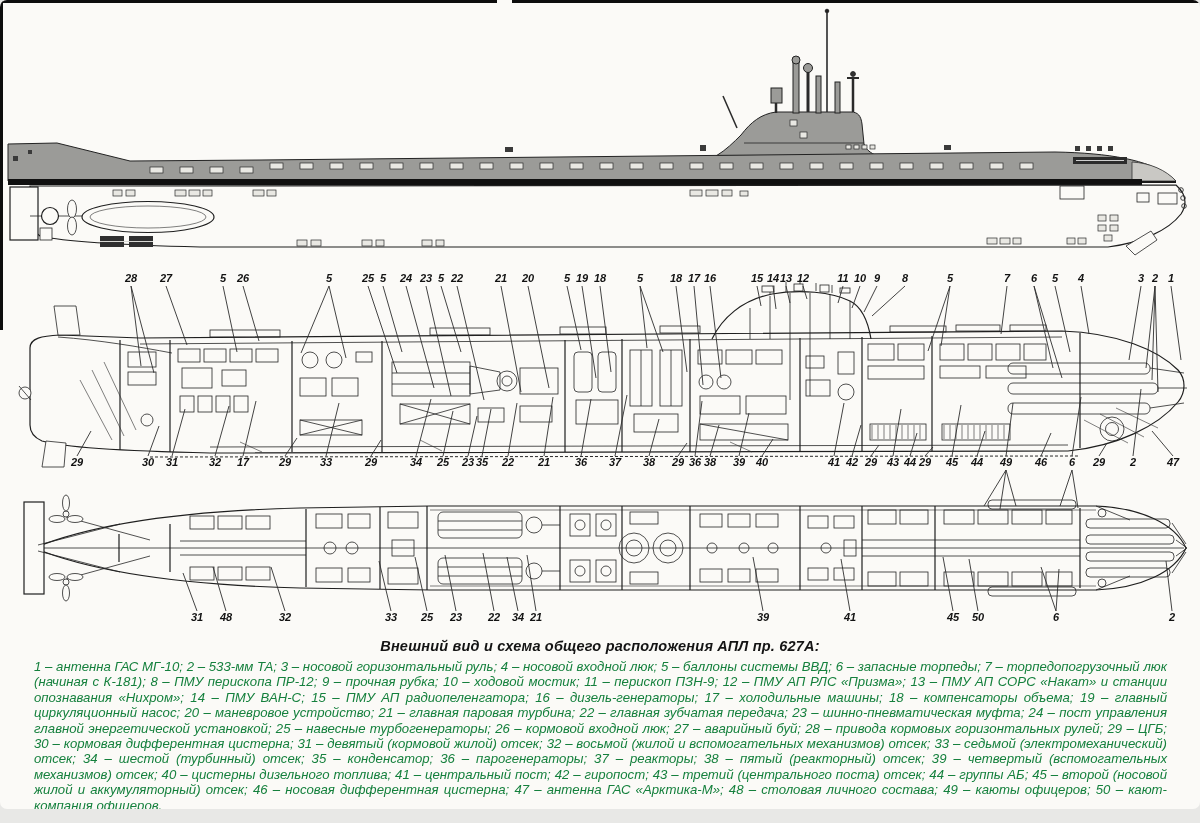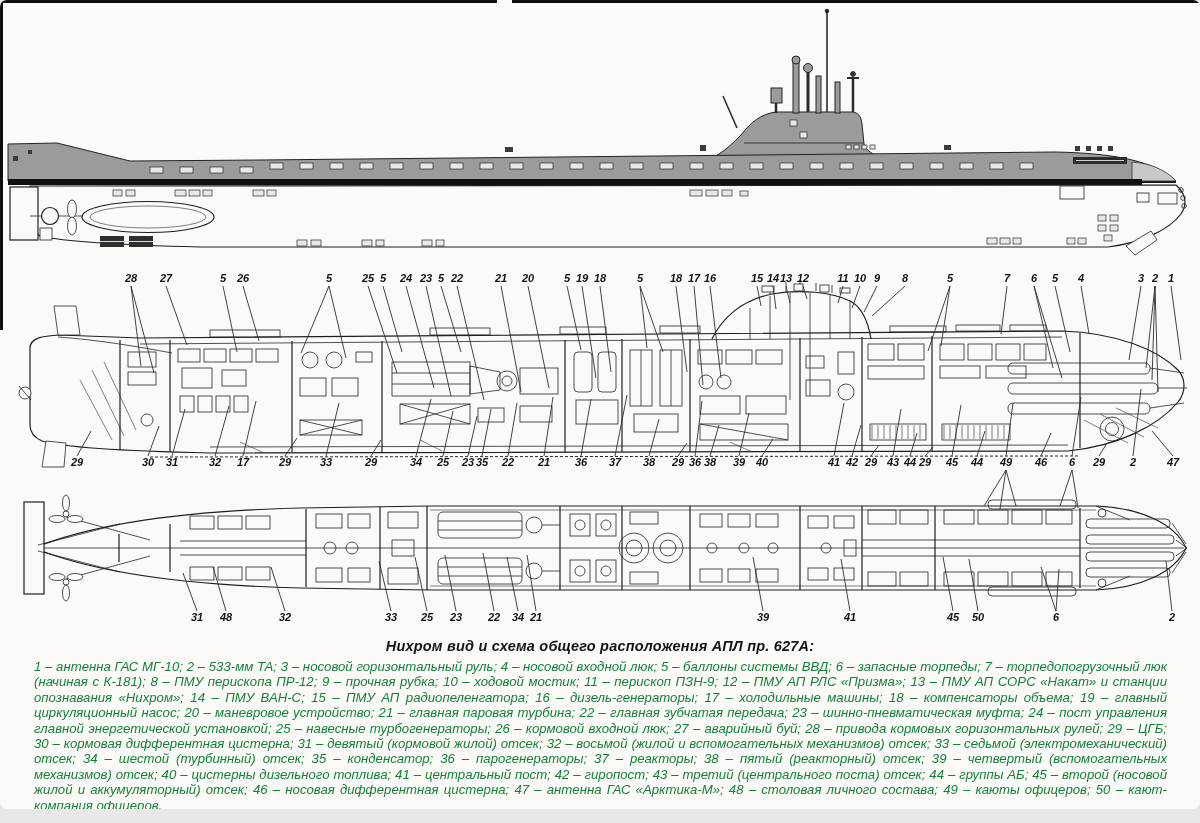--- a/index.html
+++ b/index.html
@@ -699,15 +699,15 @@
         <line x1="978" y1="611" x2="969" y2="559" class="leader"></line>
         <text x="978" y="621" class="callout">50</text>
         <line x1="1056" y1="611" x2="1041" y2="567" class="leader"></line>
         <line x1="1056" y1="611" x2="1059" y2="569" class="leader"></line>
         <text x="1056" y="621" class="callout">6</text>
         <line x1="1172" y1="611" x2="1166" y2="561" class="leader"></line>
         <text x="1172" y="621" class="callout">2</text>
       </g>
   </svg>
 
-  <div class="caption-title">Нихром вид и схема общего расположения АПЛ пр. 627А:</div>
+  <div class="caption-title">Внешний вид и схема общего расположения АПЛ пр. 627А:</div>
   <div class="legend" id="legend-text">1 – антенна ГАС МГ-10; 2 – 533-мм ТА; 3 – носовой горизонтальный руль; 4 – носовой входной люк; 5 – баллоны системы ВВД; 6 – запасные торпеды; 7 – торпедопогрузочный люк (начиная с К-181); 8 – ПМУ перископа ПР-12; 9 – прочная рубка; 10 – ходовой мостик; 11 – перископ ПЗН-9; 12 – ПМУ АП РЛС «Призма»; 13 – ПМУ АП СОРС «Накат» и станции опознавания «Нихром»; 14 – ПМУ ВАН-С; 15 – ПМУ АП радиопеленгатора; 16 – дизель-генераторы; 17 – холодильные машины; 18 – компенсаторы объема; 19 – главный циркуляционный насос; 20 – маневровое устройство; 21 – главная паровая турбина; 22 – главная зубчатая передача; 23 – шинно-пневматическая муфта; 24 – пост управления главной энергетической установкой; 25 – навесные турбогенераторы; 26 – кормовой входной люк; 27 – аварийный буй; 28 – привода кормовых горизонтальных рулей; 29 – ЦГБ; 30 – кормовая дифферентная цистерна; 31 – девятый (кормовой жилой) отсек; 32 – восьмой (жилой и вспомогательных механизмов) отсек; 33 – седьмой (электромеханический) отсек; 34 – шестой (турбинный) отсек; 35 – конденсатор; 36 – парогенераторы; 37 – реакторы; 38 – пятый (реакторный) отсек; 39 – четвертый (вспомогательных механизмов) отсек; 40 – цистерны дизельного топлива; 41 – центральный пост; 42 – гиропост; 43 – третий (центрального поста) отсек; 44 – группы АБ; 45 – второй (носовой жилой и аккумуляторный) отсек; 46 – носовая дифферентная цистерна; 47 – антенна ГАС «Арктика-М»; 48 – столовая личного состава; 49 – каюты офицеров; 50 – кают-компания офицеров.</div>
 </div>
 
 </body></html>

